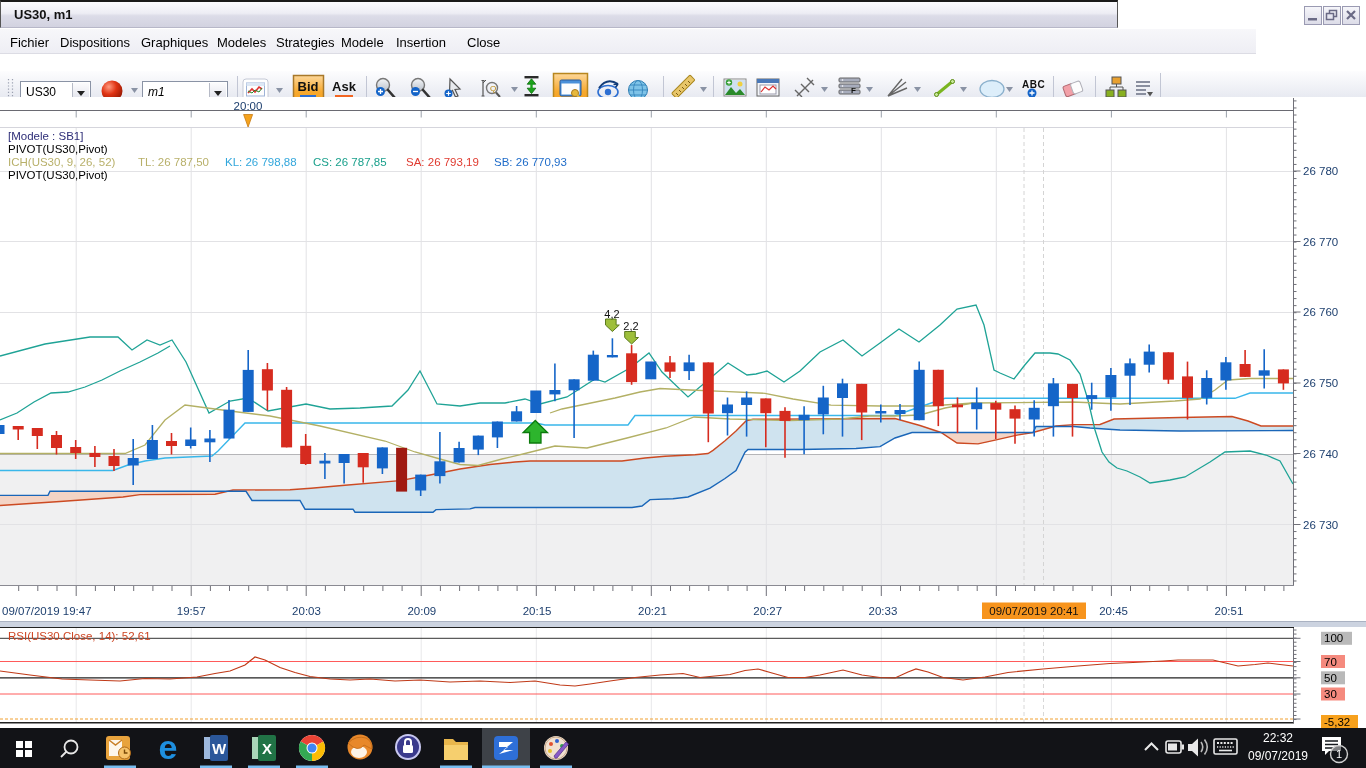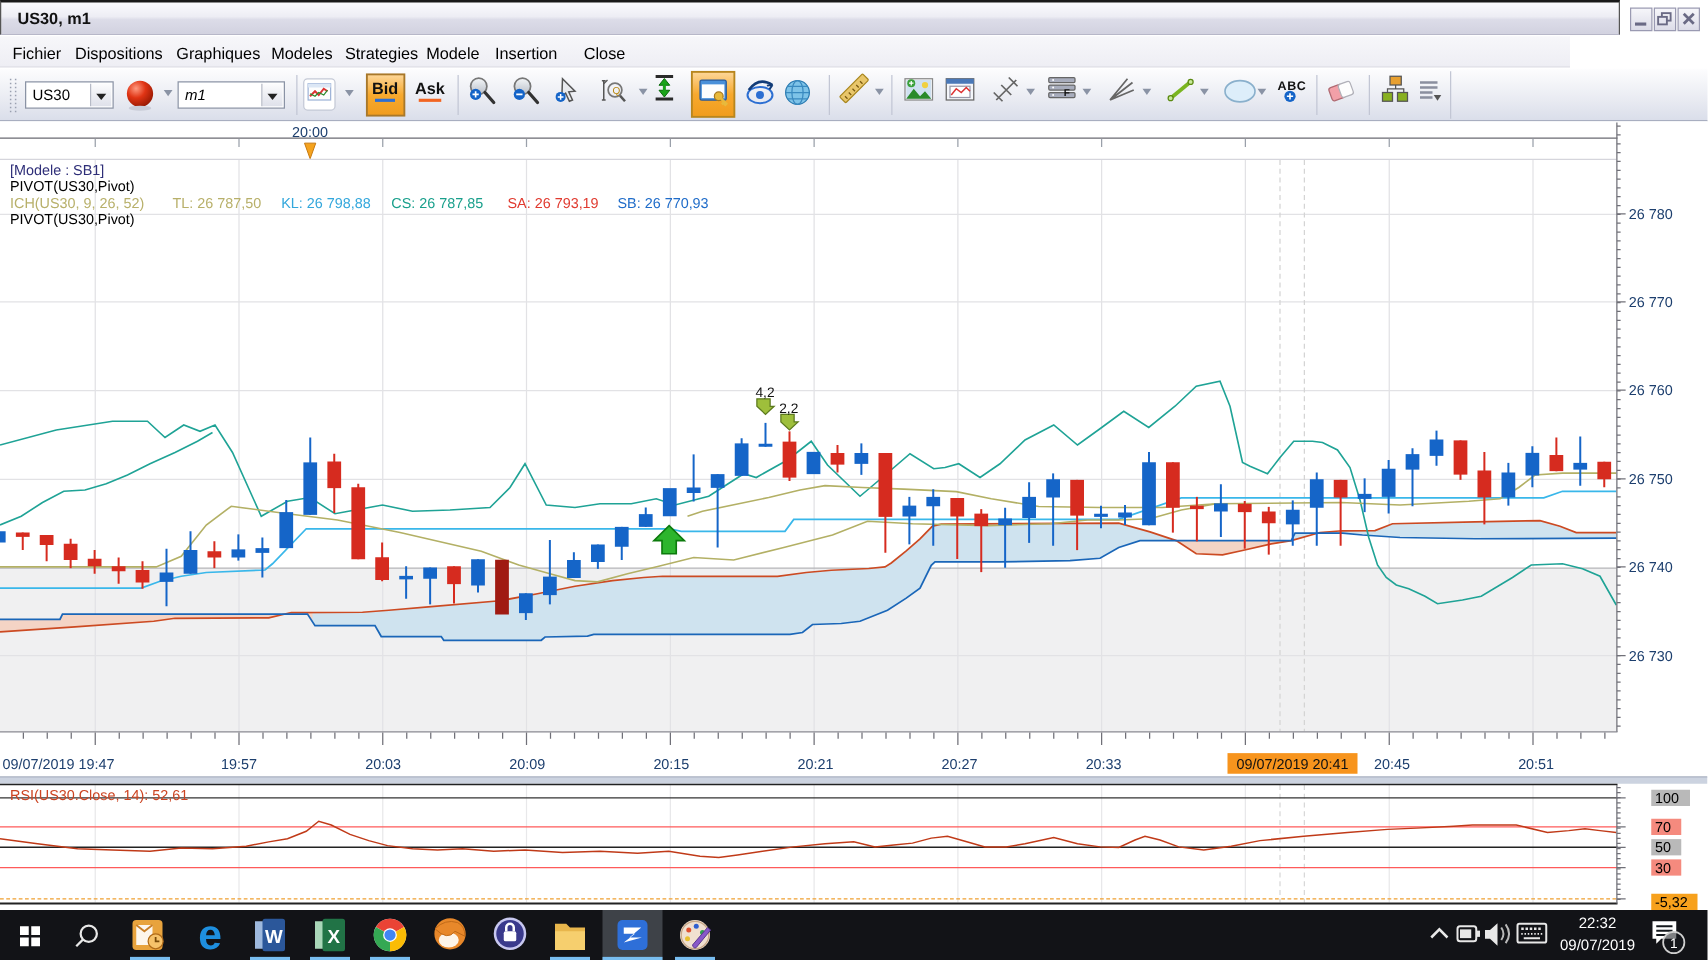--- a/index.html
+++ b/index.html
@@ -1,27 +1,27 @@
 <!DOCTYPE html>
 <html><head><meta charset="utf-8">
 <style>
 html,body{margin:0;padding:0;width:1366px;height:768px;overflow:hidden;
  font-family:"Liberation Sans",sans-serif;background:#fff;}
 *{box-sizing:border-box;}
-#titlebar{position:absolute;left:0;top:0;width:1296px;height:28px;
+#titlebar{position:absolute;left:0;top:0;width:1118px;height:28px;
  background:linear-gradient(#fbfbfe,#ededf4 45%,#dcdce8 55%,#d2d2e0);
  border-top:2px solid #1a1a1a;border-left:1px solid #555;border-right:1px solid #555;
  border-bottom:1px solid #b7b7c8;}
 #titlebar .t{position:absolute;left:13px;top:5px;font-size:13px;font-weight:bold;color:#111;}
 .wbtn{position:absolute;top:4px;width:18px;height:19px;
  background:linear-gradient(#f6f6fa,#dcdce8);border:1px solid #9a9ab2;}
 #menubar{position:absolute;left:0;top:29px;width:1256px;height:25px;
  background:linear-gradient(#f7f7fa,#eeeef4);border-bottom:1px solid #dcdce4;}
 #menubar span{position:absolute;top:6px;font-size:13px;color:#000;}
-#toolbar{position:absolute;left:0;top:55px;width:1366px;height:42px;
+#toolbar{position:absolute;left:0;top:71px;width:1366px;height:42px;
  background:linear-gradient(#fdfdfe,#e9ebf2 60%,#dadeea);
  border-bottom:1px solid #a8aec0;}
 .combo{position:absolute;top:10px;height:22px;background:#fff;border:1px solid #8a93a5;}
 .combo .tx{position:absolute;left:5px;top:3px;font-size:12px;color:#000;}
 .combo .db{position:absolute;right:1px;top:1px;bottom:1px;width:17px;
  background:linear-gradient(#fcfcfd,#dfe1ea);border-left:1px solid #b6bac6;}
 .dar{position:absolute;width:0;height:0;border-left:4px solid transparent;border-right:4px solid transparent;border-top:5px solid #222;}
 </style></head><body>
 <div id="titlebar">
     <span class="t">US30, m1</span>

